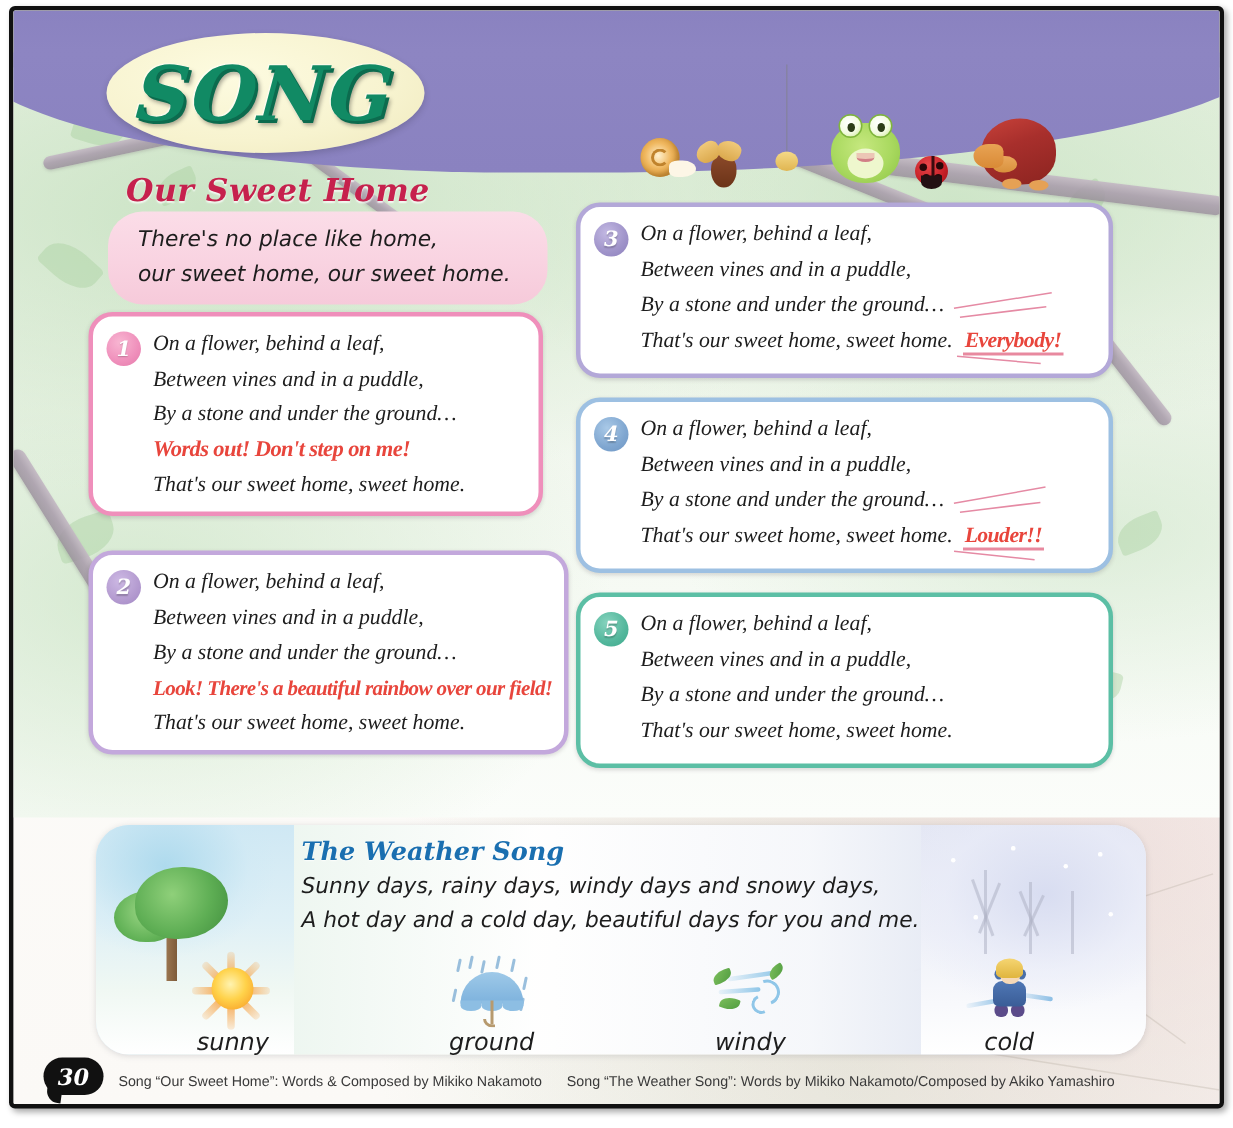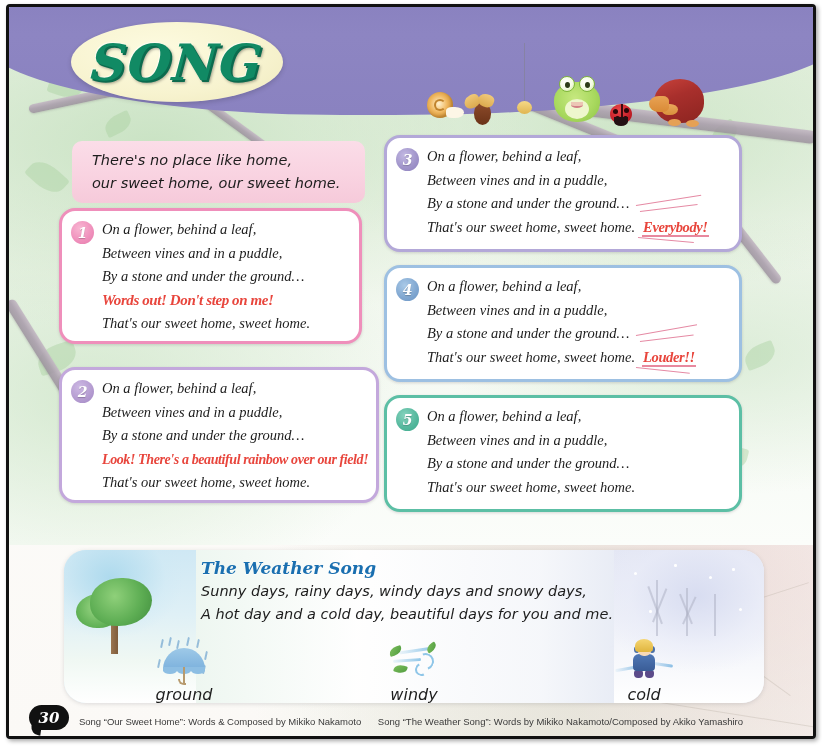--- a/index.html
+++ b/index.html
@@ -200,21 +200,21 @@
     letter-spacing: .3px;
     text-shadow: 0 1px 1px rgba(255,255,255,.75);
     z-index: 7;
   }
 
   
   .chorus-box {
     position: absolute; left: 63px; top: 134px;
     width: 293px; height: 62px;
     background: linear-gradient(180deg,#fbdde8 0%, #f9d3e1 55%, #f6cada 100%);
-    border-radius: 10px;
+    border-radius: 23px;
     z-index: 7;
     padding: 8px 0 0 20px;
   }
   .chorus-line {
     font-size: 14.5px; line-height: 23px; white-space: nowrap;
   }
 
   
   .verse {
     position: absolute;
@@ -574,20 +574,21 @@
 
     <div class="creature" style="left:645px; top:72px;">
       <div class="mole-body">
         <div class="mole-paw"></div>
       </div>
       <div class="mole-snout"></div>
       <div class="mole-foot" style="left:14px; top:40px;"></div>
       <div class="mole-foot" style="left:32px; top:41px;"></div>
     </div>
 
+    <div class="song-title">Our Sweet Home</div>
 
     <div class="chorus-box">
       <div class="chorus-line script">There's no place like home,</div>
       <div class="chorus-line script">our sweet home, our sweet home.</div>
     </div>
 
     <div class="verse" style="left:50px; top:201px; width:303px; height:136px; border:3px solid #ef8fbb;">
       <div class="verse-inner">
         <div class="badge" style="background:radial-gradient(circle at 38% 32%, #f8b6d2 0%, #ef8fbb 60%, #e47aaa 100%);">1</div>
         <div class="verse-lines">
@@ -675,20 +676,34 @@
         <div class="snowflake" style="left:125px; top:58px; width:3px; height:3px;"></div>
       </div>
     </div>
 
     <div class="wx-title">The Weather Song</div>
     <div class="wx-line" style="top:576px;">Sunny days, rainy days, windy days and snowy days,</div>
     <div class="wx-line" style="top:599px;">A hot day and a cold day, beautiful days for you and me.</div>
 
     <div class="wx-items">
 
+      <div class="wx-item">
+        <div class="wx-glyph">
+          <div class="sun-ray" style="transform:rotate(0deg);"></div>
+          <div class="sun-ray" style="transform:rotate(45deg);"></div>
+          <div class="sun-ray" style="transform:rotate(90deg);"></div>
+          <div class="sun-ray" style="transform:rotate(135deg);"></div>
+          <div class="sun-ray" style="transform:rotate(180deg);"></div>
+          <div class="sun-ray" style="transform:rotate(225deg);"></div>
+          <div class="sun-ray" style="transform:rotate(270deg);"></div>
+          <div class="sun-ray" style="transform:rotate(315deg);"></div>
+          <div class="sun-core"></div>
+        </div>
+        <div class="wx-label">sunny</div>
+      </div>
 
       <div class="wx-item">
         <div class="wx-glyph">
           <div class="rain-drop" style="left:6px; top:2px;"></div>
           <div class="rain-drop" style="left:14px; top:0px;"></div>
           <div class="rain-drop" style="left:22px; top:3px;"></div>
           <div class="rain-drop" style="left:32px; top:0px;"></div>
           <div class="rain-drop" style="left:42px; top:2px;"></div>
           <div class="rain-drop" style="left:50px; top:14px;"></div>
           <div class="rain-drop" style="left:3px; top:22px;"></div>

